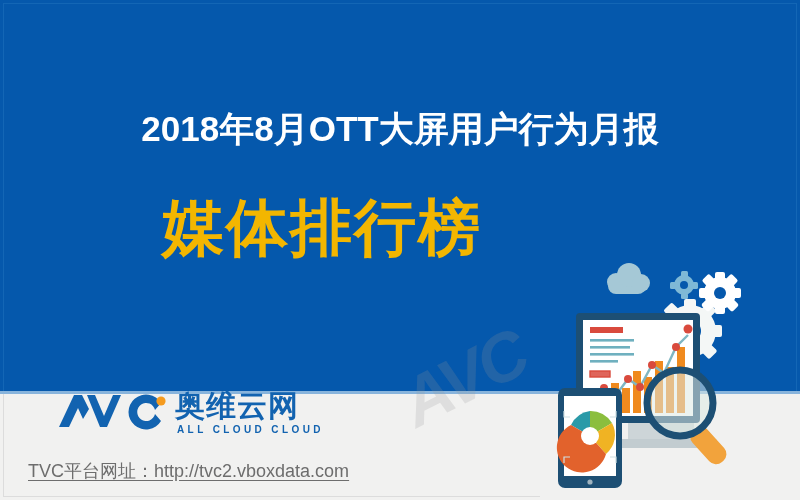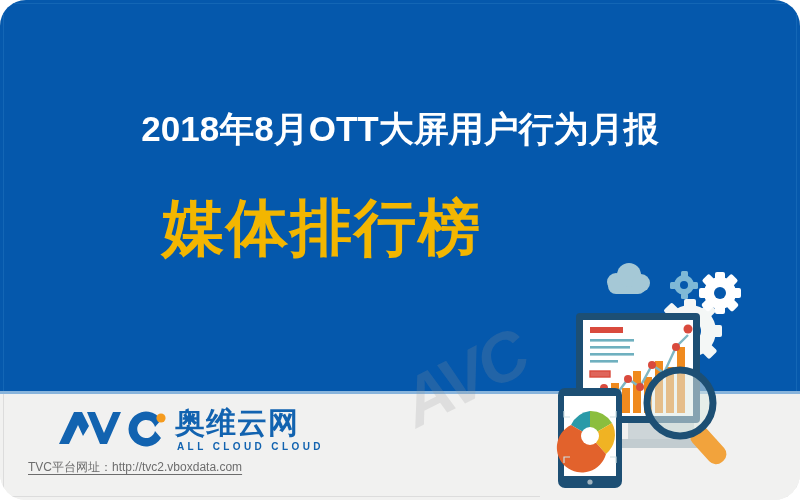--- a/index.html
+++ b/index.html
@@ -11,21 +11,20 @@
     font-family: "Liberation Sans", "DejaVu Sans", sans-serif;
   }
 
   #slide {
     position: relative;
     width: 800px;
     height: 500px;
     overflow: hidden;
     background: #f0f0ef;
     box-sizing: border-box;
-    border-radius: 26px;
   }
 
   
   .hero {
     position: absolute;
     left: 0;
     top: 0;
     width: 800px;
     height: 391px;
     background: #0558ac;
@@ -128,21 +127,21 @@
     transform-origin: left top;
     letter-spacing: -3px;
     user-select: none;
     pointer-events: none;
   }
 
   
   .logo-block {
     position: absolute;
     left: 57px;
-    top: 406px;
+    top: 389px;
     width: 260px;
     height: 52px;
   }
   .logo-avc-svg { position: absolute; left: 0; top: 0; }
   .logo-cn {
     position: absolute;
     left: 118px;
     top: 0px;
     font-size: 30px;
     font-weight: bold;
@@ -159,21 +158,21 @@
     font-weight: bold;
     color: #1263b0;
     letter-spacing: 3.4px;
     white-space: nowrap;
   }
 
   .url-line {
     position: absolute;
     left: 28px;
     top: 459px;
-    font-size: 12px;
+    font-size: 18px;
     color: #6d6d6d;
     text-decoration: underline;
     text-underline-offset: 3px;
     white-space: nowrap;
   }
 
   
   .illus {
     position: absolute;
     left: 540px;

